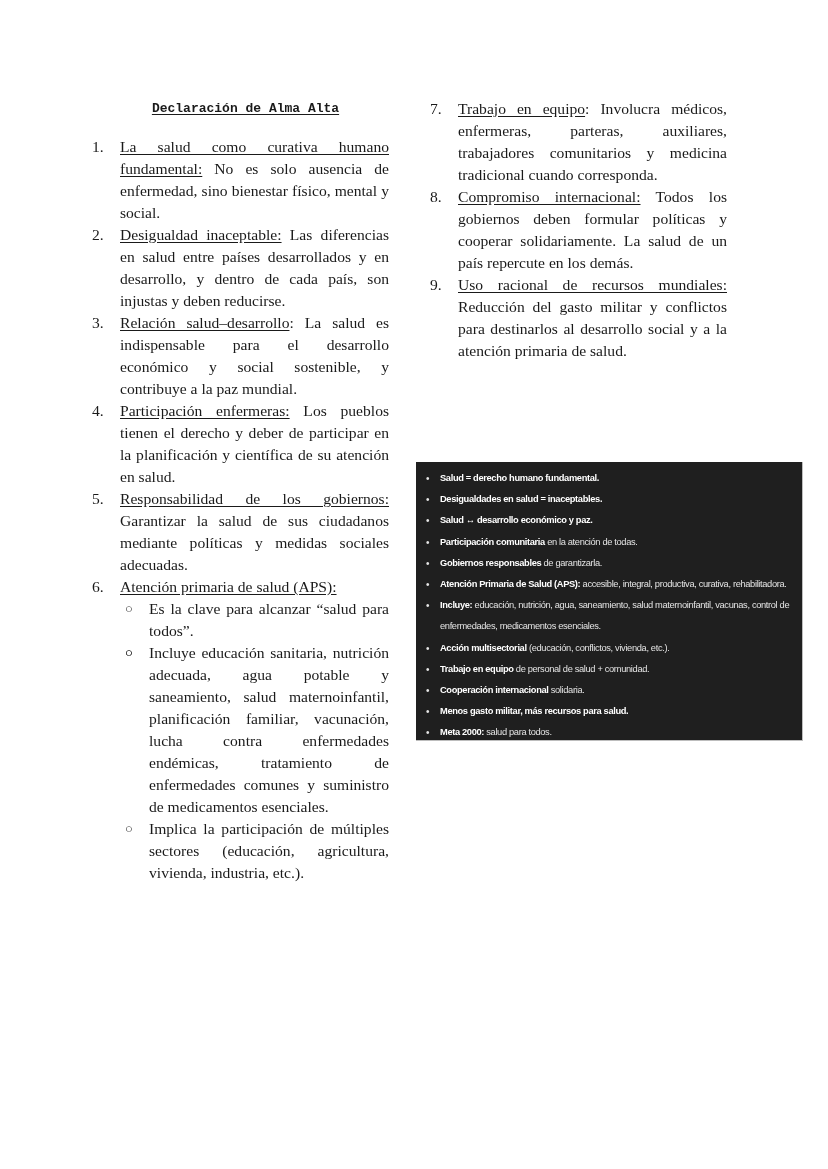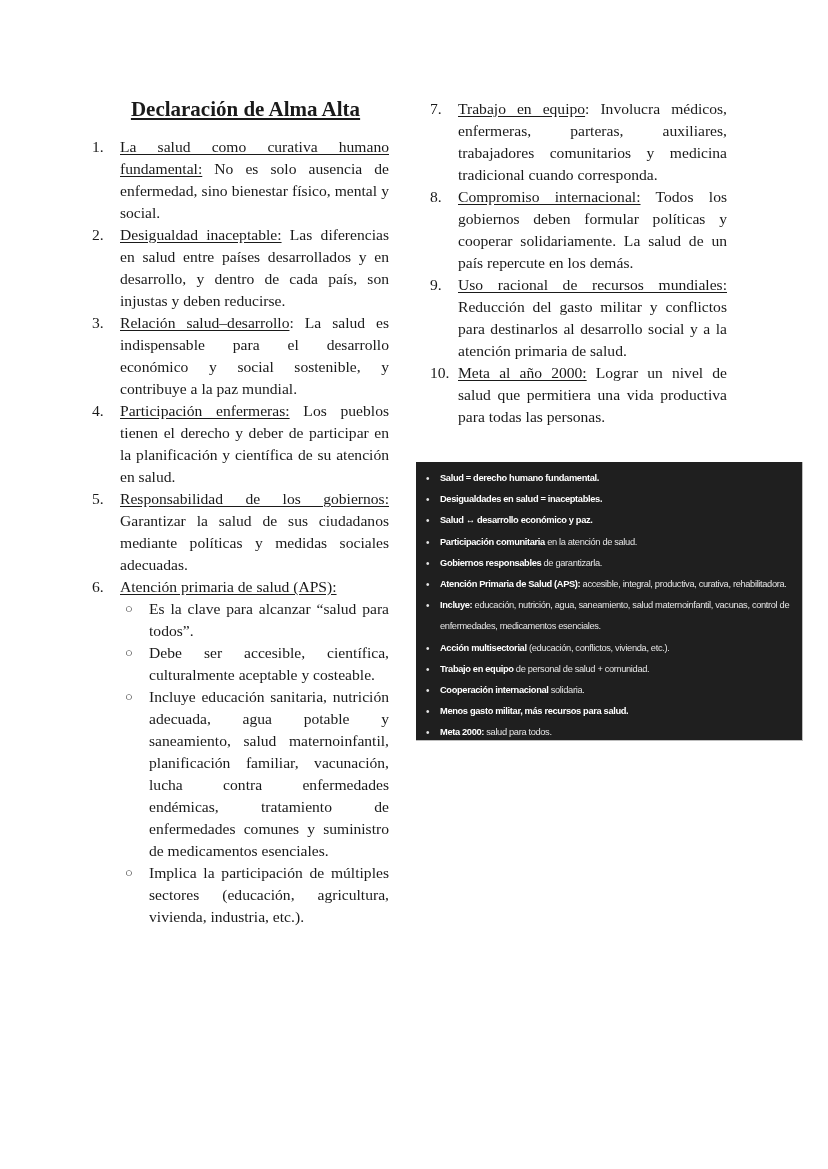--- a/index.html
+++ b/index.html
@@ -4,22 +4,22 @@
 <style>
   html, body { margin: 0; padding: 0; background: #ffffff; }
   body { width: 828px; height: 1169px; position: relative; overflow: hidden;
          font-family: "Liberation Serif", "DejaVu Serif", serif; color: #1a1a1a; }
 
   .col { position: absolute; top: 98px; font-size: 15.6px; line-height: 22px; }
   .col-left { left: 92px; width: 297px; }
   .col-right { left: 430px; width: 297px; }
 
   .doc-title { text-align: center; font-weight: bold; text-decoration: underline;
-               text-underline-offset: 2px; margin: 0 0 16px 0; font-size: 21px; line-height: 22px;
-               padding-left: 10px; }
+               text-underline-offset: 2px; margin: 0 0 16px 0; font-size: 13px; line-height: 22px;
+               padding-left: 10px; font-family: Liberation Mono, monospace; }
 
   ol.main { margin: 0; padding: 0; list-style: none; }
   ol.main > li { position: relative; padding-left: 28px; text-align: justify; }
   .num { position: absolute; left: 0; top: 0; width: 24px; text-align: left; }
   .u { text-decoration: underline; text-underline-offset: 2px; }
 
   ul.sub { margin: 0; padding: 0; list-style: none; }
   ul.sub > li { position: relative; padding-left: 29px; text-align: justify; }
   .circ { position: absolute; left: 5px; top: 0; font-size: 13px; }
 
@@ -57,21 +57,21 @@
     </li>
     <li>
       <span class="num">5.</span>
       <span class="u">Responsabilidad de los gobiernos:</span><span> Garantizar la salud de sus ciudadanos mediante políticas y medidas sociales adecuadas.</span>
     </li>
     <li>
       <span class="num">6.</span>
       <span class="u">Atención primaria de salud (APS):</span>
       <ul class="sub">
         <li><span class="circ">○</span><span>Es la clave para alcanzar “salud para todos”.</span></li>
-        <li><span class="circ">○</span><span>Debe ser accesible, científica, culturalmente aceptable y costeable.</span></li>
+        <li><span class="circ">○</span></li>
         <li><span class="circ">○</span><span>Incluye educación sanitaria, nutrición adecuada, agua potable y saneamiento, salud maternoinfantil, planificación familiar, vacunación, lucha contra enfermedades endémicas, tratamiento de enfermedades comunes y suministro de medicamentos esenciales.</span></li>
         <li><span class="circ">○</span><span>Implica la participación de múltiples sectores (educación, agricultura, vivienda, industria, etc.).</span></li>
       </ul>
     </li>
   </ol>
 </div>
 
 <div class="col col-right">
   <ol class="main">
     <li>
@@ -79,33 +79,29 @@
       <span class="u">Trabajo en equipo</span><span>: Involucra médicos, enfermeras, parteras, auxiliares, trabajadores comunitarios y medicina tradicional cuando corresponda.</span>
     </li>
     <li>
       <span class="num">8.</span>
       <span class="u">Compromiso internacional:</span><span> Todos los gobiernos deben formular políticas y cooperar solidariamente. La salud de un país repercute en los demás.</span>
     </li>
     <li>
       <span class="num">9.</span>
       <span class="u">Uso racional de recursos mundiales:</span><span> Reducción del gasto militar y conflictos para destinarlos al desarrollo social y a la atención primaria de salud.</span>
     </li>
-    <li>
-      <span class="num">10.</span>
-      <span class="u">Meta al año 2000:</span><span> Lograr un nivel de salud que permitiera una vida productiva para todas las personas.</span>
-    </li>
   </ol>
 </div>
 
 <div class="panel" style="background: rgb(31, 31, 31);">
   <ul>
     <li><span class="dot">•</span><span class="b">Salud = derecho humano fundamental.</span><span></span></li>
     <li><span class="dot">•</span><span class="b">Desigualdades en salud = inaceptables.</span><span></span></li>
     <li><span class="dot">•</span><span class="b">Salud ↔ desarrollo económico y paz.</span><span></span></li>
-    <li><span class="dot">•</span><span class="b">Participación comunitaria</span><span> en la atención de salud.</span></li>
+    <li><span class="dot">•</span><span class="b">Participación comunitaria</span><span> en la atención de todas.</span></li>
     <li><span class="dot">•</span><span class="b">Gobiernos responsables</span><span> de garantizarla.</span></li>
     <li><span class="dot">•</span><span class="b">Atención Primaria de Salud (APS):</span><span> accesible, integral, productiva, curativa, rehabilitadora.</span></li>
     <li><span class="dot">•</span><span class="b">Incluye:</span><span> educación, nutrición, agua, saneamiento, salud maternoinfantil, vacunas, control de enfermedades, medicamentos esenciales.</span></li>
     <li><span class="dot">•</span><span class="b">Acción multisectorial</span><span> (educación, conflictos, vivienda, etc.).</span></li>
     <li><span class="dot">•</span><span class="b">Trabajo en equipo</span><span> de personal de salud + comunidad.</span></li>
     <li><span class="dot">•</span><span class="b">Cooperación internacional</span><span> solidaria.</span></li>
     <li><span class="dot">•</span><span class="b">Menos gasto militar, más recursos para salud.</span><span></span></li>
     <li><span class="dot">•</span><span class="b">Meta 2000:</span><span> salud para todos.</span></li>
   </ul>
 </div>

